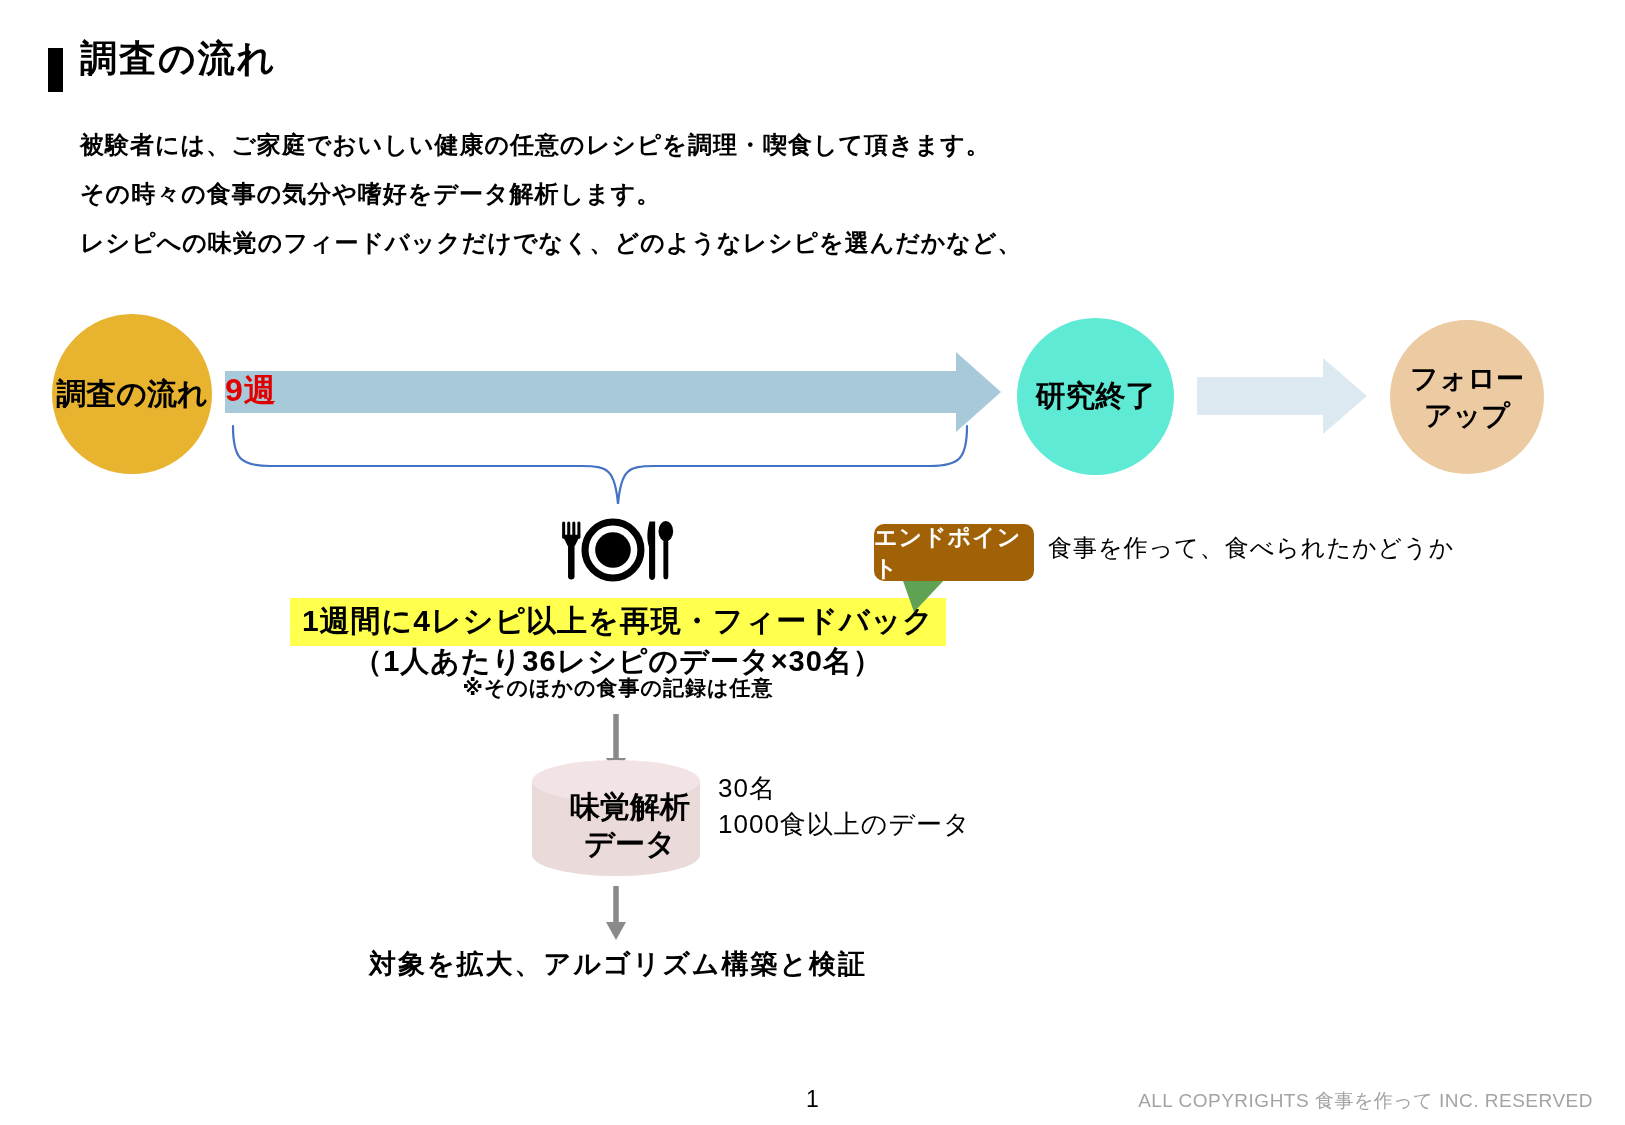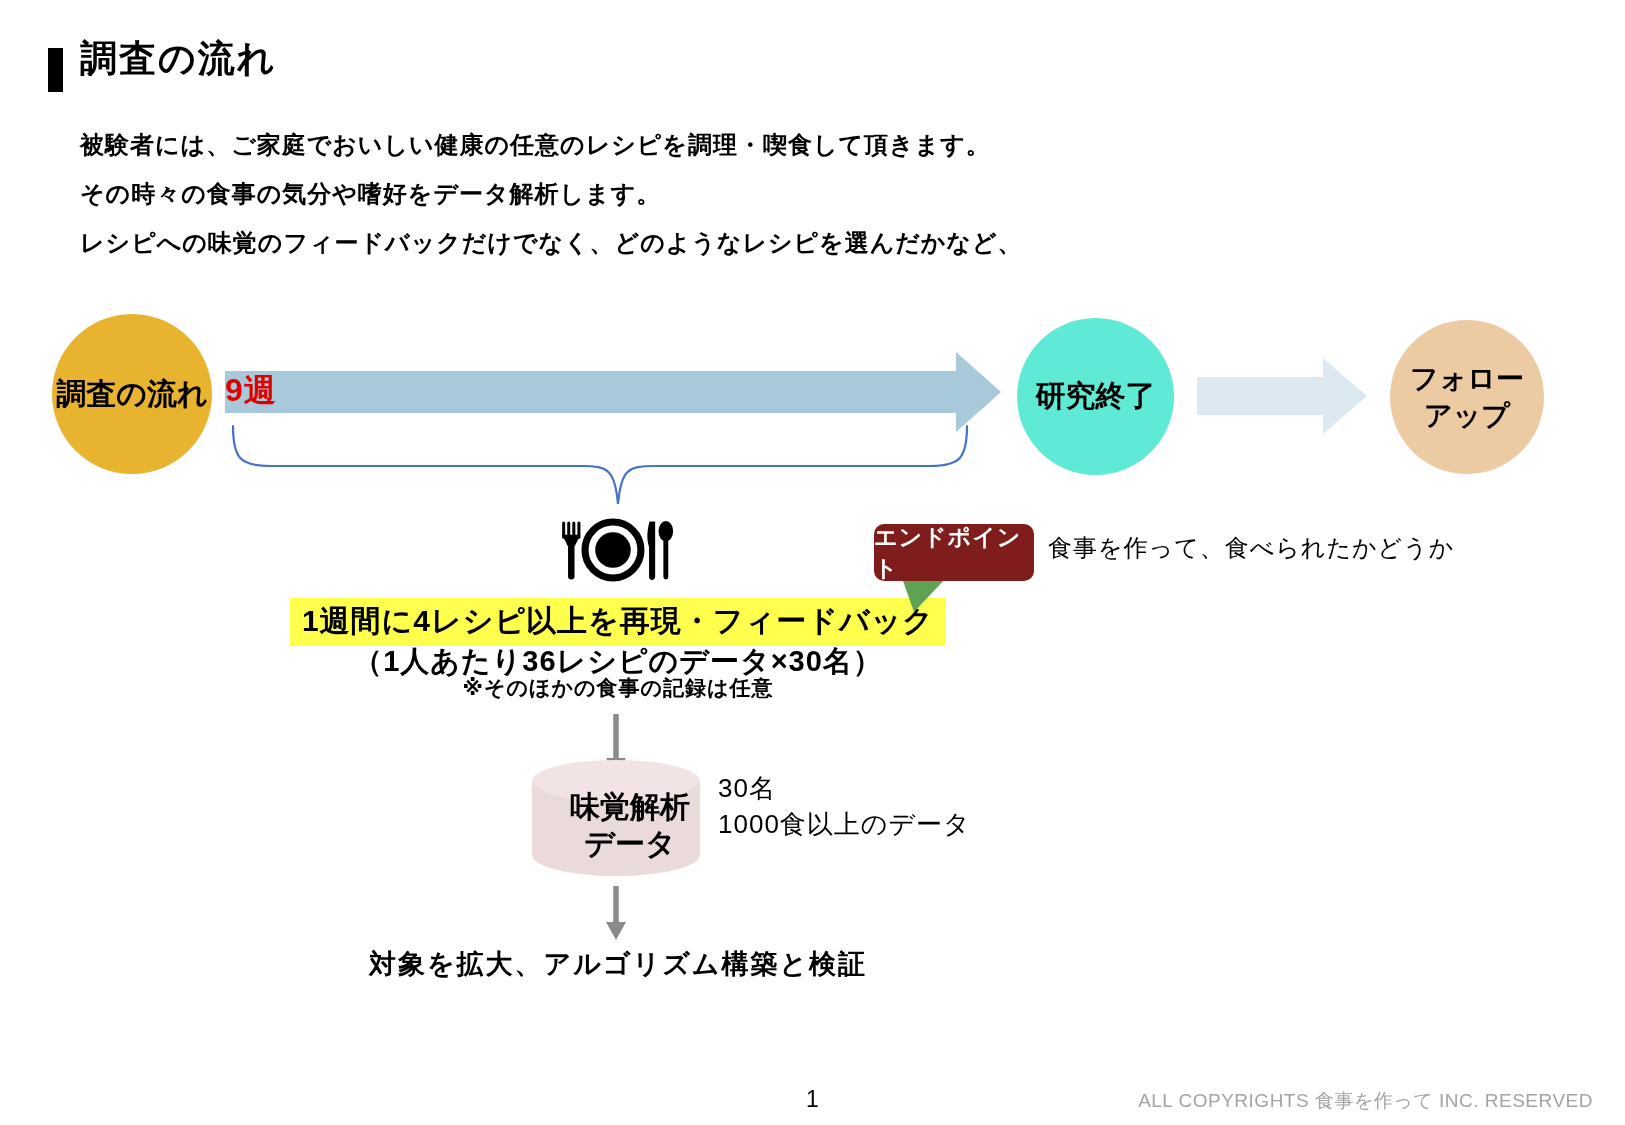--- a/index.html
+++ b/index.html
@@ -105,21 +105,21 @@
     <rect x="23" y="4" width="3" height="17" rx="1.5"></rect>
     <polygon points="8,17 26,17 20.5,28 13.5,28"></polygon>
     <rect x="13.8" y="26" width="6.4" height="35" rx="3.2"></rect>
     <circle cx="58" cy="32" r="27.5" fill="none" stroke="#000" stroke-width="7"></circle>
     <circle cx="58" cy="32" r="17.5"></circle>
     <path d="M94,4 C91.5,12 91,22 93.5,29 L93.5,58 C93.5,60.2 95,61.5 96.5,61.5 C98,61.5 99.5,60.2 99.5,58 L99.5,4 Z"></path>
     <ellipse cx="110" cy="13.5" rx="7.2" ry="10"></ellipse>
     <rect x="107.6" y="22" width="4.8" height="39" rx="2.4"></rect>
   </svg>
 
-  <div class="endpoint-badge" style="background-color: #7f1d1d;">
+  <div class="endpoint-badge" style="background-color: #a16207;">
     <span>エンドポイント</span>
   </div>
   <svg class="endpoint-tail" viewBox="0 0 56 36" aria-hidden="true">
     <polygon points="8,0 52,0 20,34" style="fill: rgb(95, 162, 83);"></polygon>
   </svg>
   <div class="endpoint-note">食事を作って、食べられたかどうか</div>
 
   <div class="center-text highlight-row">
     <span class="hl" style="background-color: rgb(255, 255, 77);">1週間に4レシピ以上を再現・フィードバック</span>
   </div>

